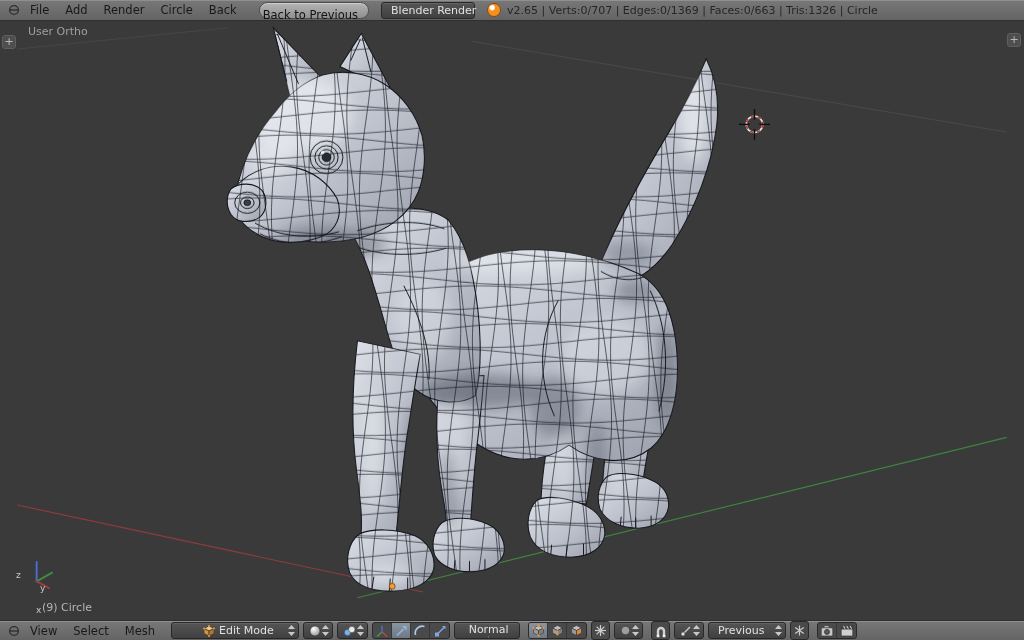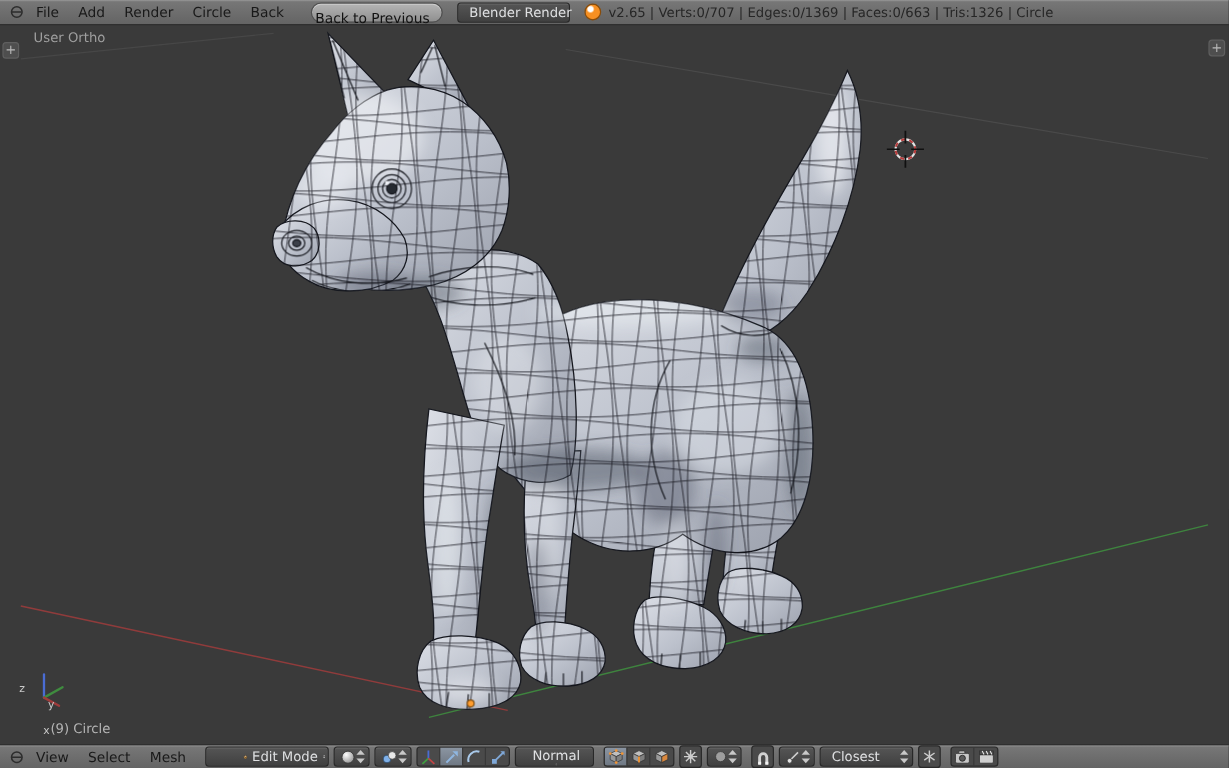--- a/index.html
+++ b/index.html
@@ -325,21 +325,21 @@
     <span class="etype">
       <svg width="12" height="12" viewBox="0 0 12 12">
           <circle cx="6" cy="6" r="4.4" fill="none" stroke="#2d2d2d" stroke-width="1.3"></circle>
           <line x1="2" y1="6" x2="10" y2="6" stroke="#2d2d2d" stroke-width="1.3"></line>
         </svg>
     </span>
     <span class="menu-label">View</span>
     <span class="menu-label">Select</span>
     <span class="menu-label">Mesh</span>
 
-    <span class="dd gap8" style="width:103px;padding-left:31px;">
+    <span class="dd gap8" style="width:128px;padding-left:31px;">
       <svg width="12" height="12" viewBox="0 0 12 12">
         <polygon points="6,1 11,3.5 6,6 1,3.5" fill="#e9c79c" stroke="#4a3414" stroke-width="0.7"></polygon>
         <polygon points="1,3.5 6,6 6,11 1,8.5" fill="#c8964f" stroke="#4a3414" stroke-width="0.7"></polygon>
         <polygon points="11,3.5 6,6 6,11 11,8.5" fill="#a97a38" stroke="#4a3414" stroke-width="0.7"></polygon>
         <circle cx="6" cy="1" r="1" fill="#f3a340"></circle>
           <circle cx="1" cy="3.5" r="1" fill="#f3a340"></circle>
           <circle cx="11" cy="3.5" r="1" fill="#f3a340"></circle>
           <circle cx="6" cy="11" r="1" fill="#f3a340"></circle>
       </svg>
       <span class="txt">Edit Mode</span>
@@ -474,21 +474,21 @@
       <svg width="12" height="12" viewBox="0 0 12 12">
           <line x1="3" y1="9" x2="10" y2="2" stroke="#cfcfcf" stroke-width="1.3"></line>
           <circle cx="3" cy="9" r="2" fill="#e2e2e2" stroke="#3a3a3a" stroke-width="0.6"></circle>
         </svg>
       <svg width="9" height="13" viewBox="0 0 9 13">
           <polygon points="1,5 8,5 4.5,1" fill="#c9c9c9"></polygon>
           <polygon points="1,8 8,8 4.5,12" fill="#c9c9c9"></polygon>
         </svg>
     </span>
     <span class="dd gap4" style="width:78px;">
-      <span class="txt">Closest</span>
+      <span class="txt">Previous</span>
       <svg width="9" height="13" viewBox="0 0 9 13">
           <polygon points="1,5 8,5 4.5,1" fill="#c9c9c9"></polygon>
           <polygon points="1,8 8,8 4.5,12" fill="#c9c9c9"></polygon>
         </svg>
     </span>
     <span class="tbtn solo gap4">
       <svg width="13" height="13" viewBox="0 0 13 13">
           <g stroke="#cdcdcd" stroke-width="1.2">
             <line x1="6.5" y1="1.5" x2="6.5" y2="11.5"></line>
             <line x1="2.2" y1="3.5" x2="10.8" y2="9.5"></line>

